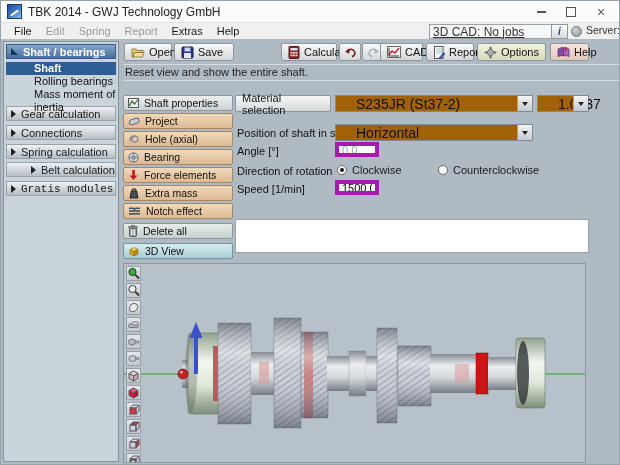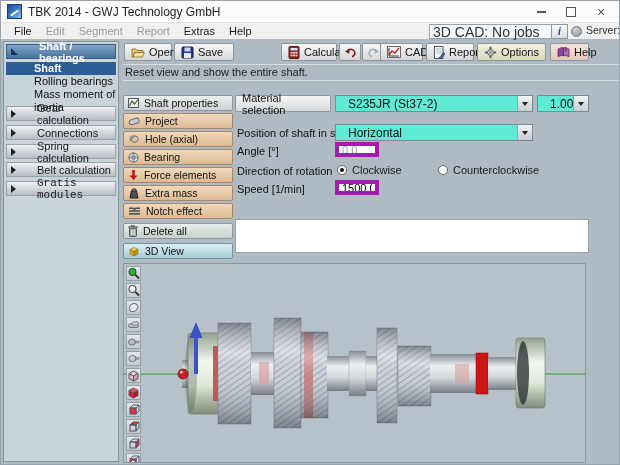--- a/index.html
+++ b/index.html
@@ -17,31 +17,31 @@
   .winbtn{width:12px;height:12px;display:flex;align-items:center;justify-content:center;color:#444;cursor:default;}
   .glyph-min{width:9px;height:2px;background:#555;}
   .glyph-max{width:8px;height:8px;border:1.5px solid #555;}
   .glyph-close{font-size:14px;line-height:10px;color:#555;}
   
   #menubar{position:absolute;left:0;top:22px;right:0;height:16px;background:#f0f0f0;
     display:flex;align-items:center;padding:0 6px;box-sizing:border-box;}
   .menuitem{padding:0 7px;color:#1a1a1a;}
   .menuitem.disabled{color:#9a9a9a;}
   #cadstatus{position:absolute;left:428px;top:1px;width:119px;height:13px;background:#f6f7f8;
-    border:1px solid #9aa2a8;display:flex;align-items:center;padding:0 3px;font-size:14px;color:#333;}
+    border:1px solid #9aa2a8;display:flex;align-items:center;padding:0 3px;font-size:12px;color:#333;text-decoration:underline;}
   #infobtn{position:absolute;left:550px;top:1px;width:15px;height:13px;background:linear-gradient(#fdfdfd,#d8dbde);
     border:1px solid #8f979e;display:flex;align-items:center;justify-content:center;
     font-weight:bold;font-style:italic;font-size:10px;color:#1a3a8a;}
   .led{width:9px;height:9px;border-radius:50%;border:1px solid #777;}
   #cadled{position:absolute;left:570px;top:3px;background:radial-gradient(circle at 35% 30%,#cfd3d6,#8d9398);}
   #serverlabel{position:absolute;left:585px;top:1px;font-size:10.5px;color:#333;}
   
   #sidebar{position:absolute;left:2px;top:40px;width:116px;height:421px;background:#c9d3da;
     border:1px solid #8a9299;box-sizing:border-box;padding:2px;}
-  .navheader{height:15px;display:flex;align-items:center;gap:21px;padding-left:4px;
+  .navheader{height:15px;display:flex;align-items:center;gap:5px;padding-left:4px;
     border:1px solid #9aa2a8;background:linear-gradient(#eef1f3,#b6bec4);margin-bottom:3px;box-sizing:border-box;}
   .navheader.active{background:linear-gradient(#83a6c9,#49709c);border-color:#3c5d83;color:#fff;font-weight:bold;}
   .navitem{height:13px;line-height:13px;padding-left:28px;color:#111;}
   .navitem.selected{background:#2d5d95;color:#fff;font-weight:bold;}
   .navgroup{margin-bottom:3px;}
   .tri-right{width:0;height:0;border-left:5px solid #222;border-top:4px solid transparent;border-bottom:4px solid transparent;}
   .tri-exp{width:0;height:0;border-bottom:7px solid #12365e;border-right:7px solid transparent;}
   
   .btn{position:absolute;height:18px;top:42px;background:linear-gradient(#f8f8f8,#d4d7d9);
     border:1px solid #8f979e;border-radius:2px;display:flex;align-items:center;gap:4px;
@@ -53,22 +53,22 @@
     border-top:1px solid #d8dde0;border-bottom:1px solid #d8dde0;padding-left:2px;color:#222;}
   
   .tool{position:absolute;left:122px;width:110px;height:16px;border:1px solid #8f979e;border-radius:2px;
     display:flex;align-items:center;gap:5px;padding:0 4px;box-sizing:border-box;font-size:10.5px;color:#111;
     background:linear-gradient(#eef0f0,#ccd2d2);}
   .tool.tan{background:linear-gradient(#f0d9bc,#ddba92);border-color:#a5876a;}
   .tool.teal{background:linear-gradient(#d9edf0,#a9cdd6);border-color:#6f97a0;}
   .tool.graygreen{background:linear-gradient(#e8eeea,#c5d1cb);}
   
   .flabel{position:absolute;color:#111;}
-  .combo{position:absolute;height:17px;background:#5eead4;border:1px solid #7f8a92;box-sizing:border-box;
-    display:flex;align-items:center;padding:0 12px;font-size:12px;color:#111;}
+  .combo{position:absolute;height:17px;background:#a16207;border:1px solid #7f8a92;box-sizing:border-box;
+    display:flex;align-items:center;padding:0 20px;font-size:14px;color:#111;}
   .combo .arrowbox{position:absolute;right:0px;top:0px;bottom:0px;width:14px;
     background:linear-gradient(#f2f4f6,#c6cbd0);border-left:1px solid #9aa2a8;
     display:flex;align-items:center;justify-content:center;}
   .dtri{width:0;height:0;border-top:4px solid #222;border-left:3.5px solid transparent;border-right:3.5px solid transparent;}
   .tfield{position:absolute;height:15px;border:4px solid #a21caf;background:#fff;font-size:11px;
     padding:0 3px;box-sizing:border-box;font-family:"Liberation Sans","DejaVu Sans",sans-serif;}
   .tfield.dim{color:#9aa4ac;}
   .radio{width:10px;height:10px;border-radius:50%;border:1px solid #666;background:#fff;box-sizing:border-box;display:inline-block;}
   .radio.checked::after{content:"";display:block;width:4px;height:4px;margin:2px;border-radius:50%;background:#111;}
   .radiorow{position:absolute;display:flex;align-items:center;gap:5px;}
@@ -99,21 +99,21 @@
         </span>
       <span class="winbtn">
           <span class="glyph-close">×</span>
         </span>
     </span>
   </div>
 
   <div id="menubar">
     <span class="menuitem">File</span>
     <span class="menuitem disabled">Edit</span>
-    <span class="menuitem disabled">Segment</span>
+    <span class="menuitem disabled">Spring</span>
     <span class="menuitem disabled">Report</span>
     <span class="menuitem">Extras</span>
     <span class="menuitem">Help</span>
     <span id="cadstatus">3D CAD: No jobs</span>
     <span id="infobtn">i</span>
     <span id="cadled" class="led"></span>
     <span id="serverlabel">Server:</span>
 
   </div>
 
@@ -132,21 +132,21 @@
       <span>Gear calculation</span>
     </div>
     <div class="navheader" style="margin-top:4px;">
       <span class="tri-right"></span>
       <span>Connections</span>
     </div>
     <div class="navheader" style="margin-top:4px;">
       <span class="tri-right"></span>
       <span>Spring calculation</span>
     </div>
-    <div class="navheader" style="margin-top:2px;">
+    <div class="navheader" style="margin-top:2px;justify-content:flex-end;">
       <span class="tri-right"></span>
       <span>Belt calculation</span>
     </div>
     <div class="navheader" style="margin-top:4px;font-family:Liberation Mono, monospace;">
       <span class="tri-right"></span>
       <span>Gratis modules</span>
     </div>
   </div>
 
   <div class="btn" style="left:123px;width:48px;">

